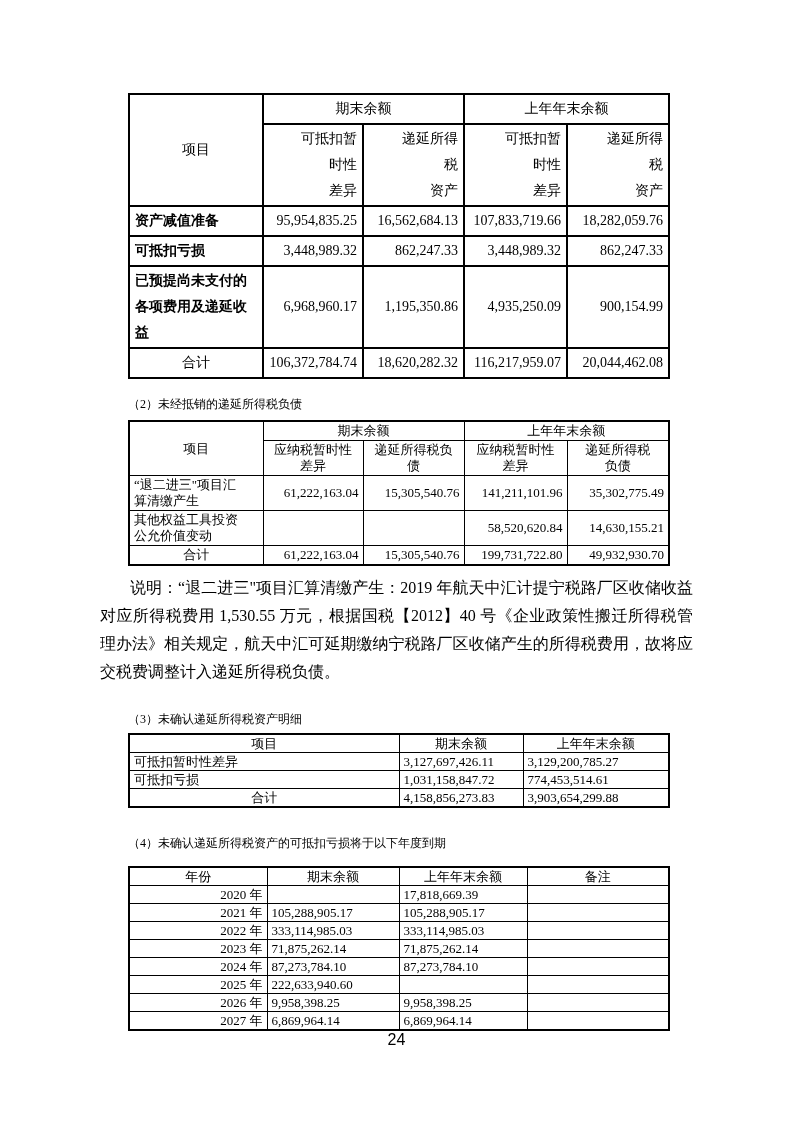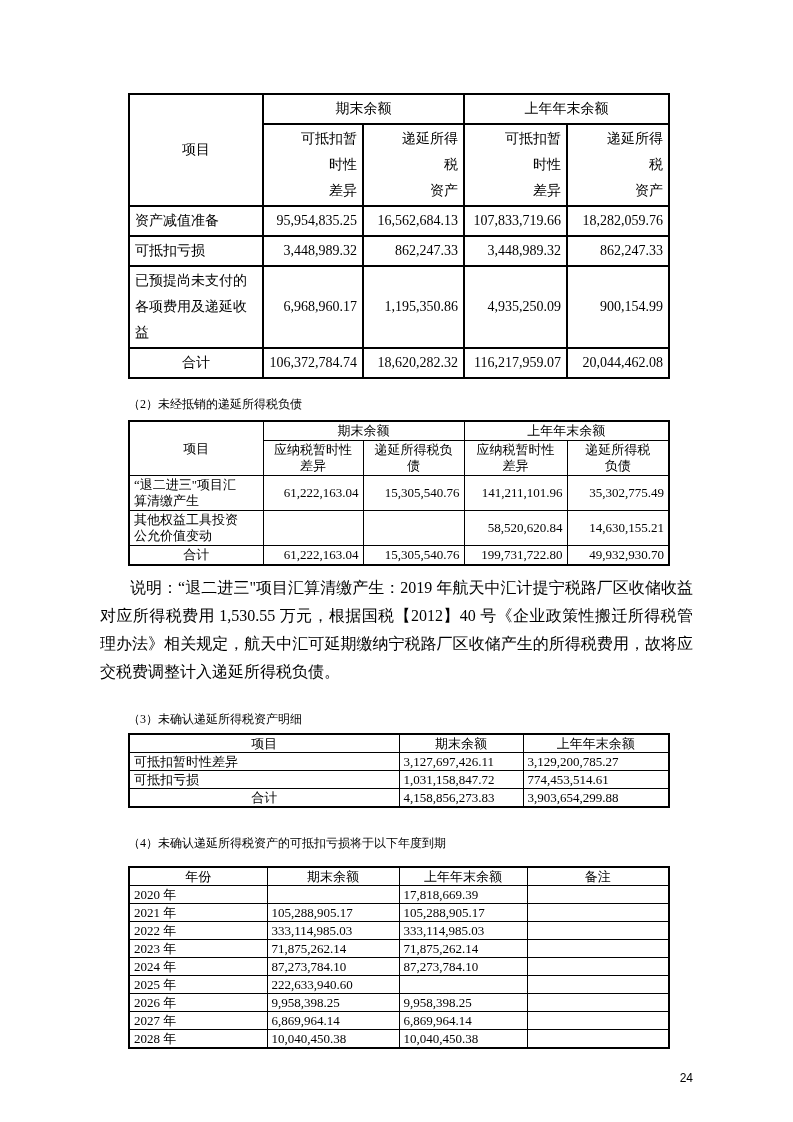--- a/index.html
+++ b/index.html
@@ -11,55 +11,55 @@
   .content{padding:93px 100px 0 100px;width:593px;}
   table{border-collapse:collapse;table-layout:fixed;width:540px;margin-left:28px;}
   th,td{font-weight:normal;overflow:hidden;}
   .pre{white-space:pre-line;}
 
   
   .t1{font-size:14px;}
   .t1 th,.t1 td{border:2px solid #000;line-height:26px;padding:1px 5px;}
   .t1 .grp{text-align:center;height:26px;}
   .t1 .sub{text-align:right;padding-left:36px;}
-  .t1 .item{text-align:left;}
+  .t1 .item{text-align:left;font-weight:bold;}
   .t1 .item-h{text-align:center;}
   .t1 .val{text-align:right;}
   .t1 .total-item{text-align:center;}
 
   
   .thin{border:2px solid #000;font-size:13px;}
   .thin th,.thin td{border:1px solid #000;line-height:16px;padding:1px 4px;}
   .t2 .grp{text-align:center;}
   .t2 .sub{text-align:center;}
   .t2 .item{text-align:left;}
   .t2 .item-h{text-align:center;}
   .t2 .val{text-align:right;}
   .t2 .total-item{text-align:center;}
 
   .t3 th,.t3 td,.t4 th,.t4 td{line-height:17px;padding:0 4px;}
   .t3 .head,.t4 .head{text-align:center;}
   .t3 .item{text-align:left;}
   .t3 .total-item{text-align:center;}
   .t3 .val,.t4 .val{}
-  .t4 .year{text-align:left;}
+  .t4 .year{text-align:right;}
 
   .heading{font-size:12px;line-height:22px;margin:0 0 0 28px;}
   .h2x{margin-top:14px;}
   .h3x{margin-top:22px;}
   .h4x{margin-top:24px;}
   .t2{margin-top:5px;}
   .t3{margin-top:3px;}
   .t4{margin-top:12px;}
   .note{
     margin-top:8px;font-size:16px;line-height:28px;
     text-align:justify;text-indent:30px;width:593px;
   }
   .pagenum{
-    margin-top:22px;text-align:right;font-size:12px;
+    text-align:center;font-size:16px;
     font-family:"Liberation Sans","DejaVu Sans",sans-serif;
   }
   
   .w5 col:nth-child(1){width:134px;}
   .w5 col:nth-child(2){width:100px;}
   .w5 col:nth-child(3){width:101px;}
   .w5 col:nth-child(4){width:103px;}
   .w5 col:nth-child(5){width:102px;}
   .t3 col:nth-child(1){width:270px;}
   .t3 col:nth-child(2){width:124px;}
@@ -274,24 +274,18 @@
       <td class="val">9,958,398.25</td>
       <td class="val">9,958,398.25</td>
       <td class="val"></td>
     </tr>
     <tr>
       <td class="year">2027 年</td>
       <td class="val">6,869,964.14</td>
       <td class="val">6,869,964.14</td>
       <td class="val"></td>
     </tr>
-    <tr>
-      <td class="year">2028 年</td>
-      <td class="val">10,040,450.38</td>
-      <td class="val">10,040,450.38</td>
-      <td class="val"></td>
-    </tr>
   </tbody>
     </table>
 
   <div class="pagenum">24</div>
 
 </div>
 
 </body></html>

